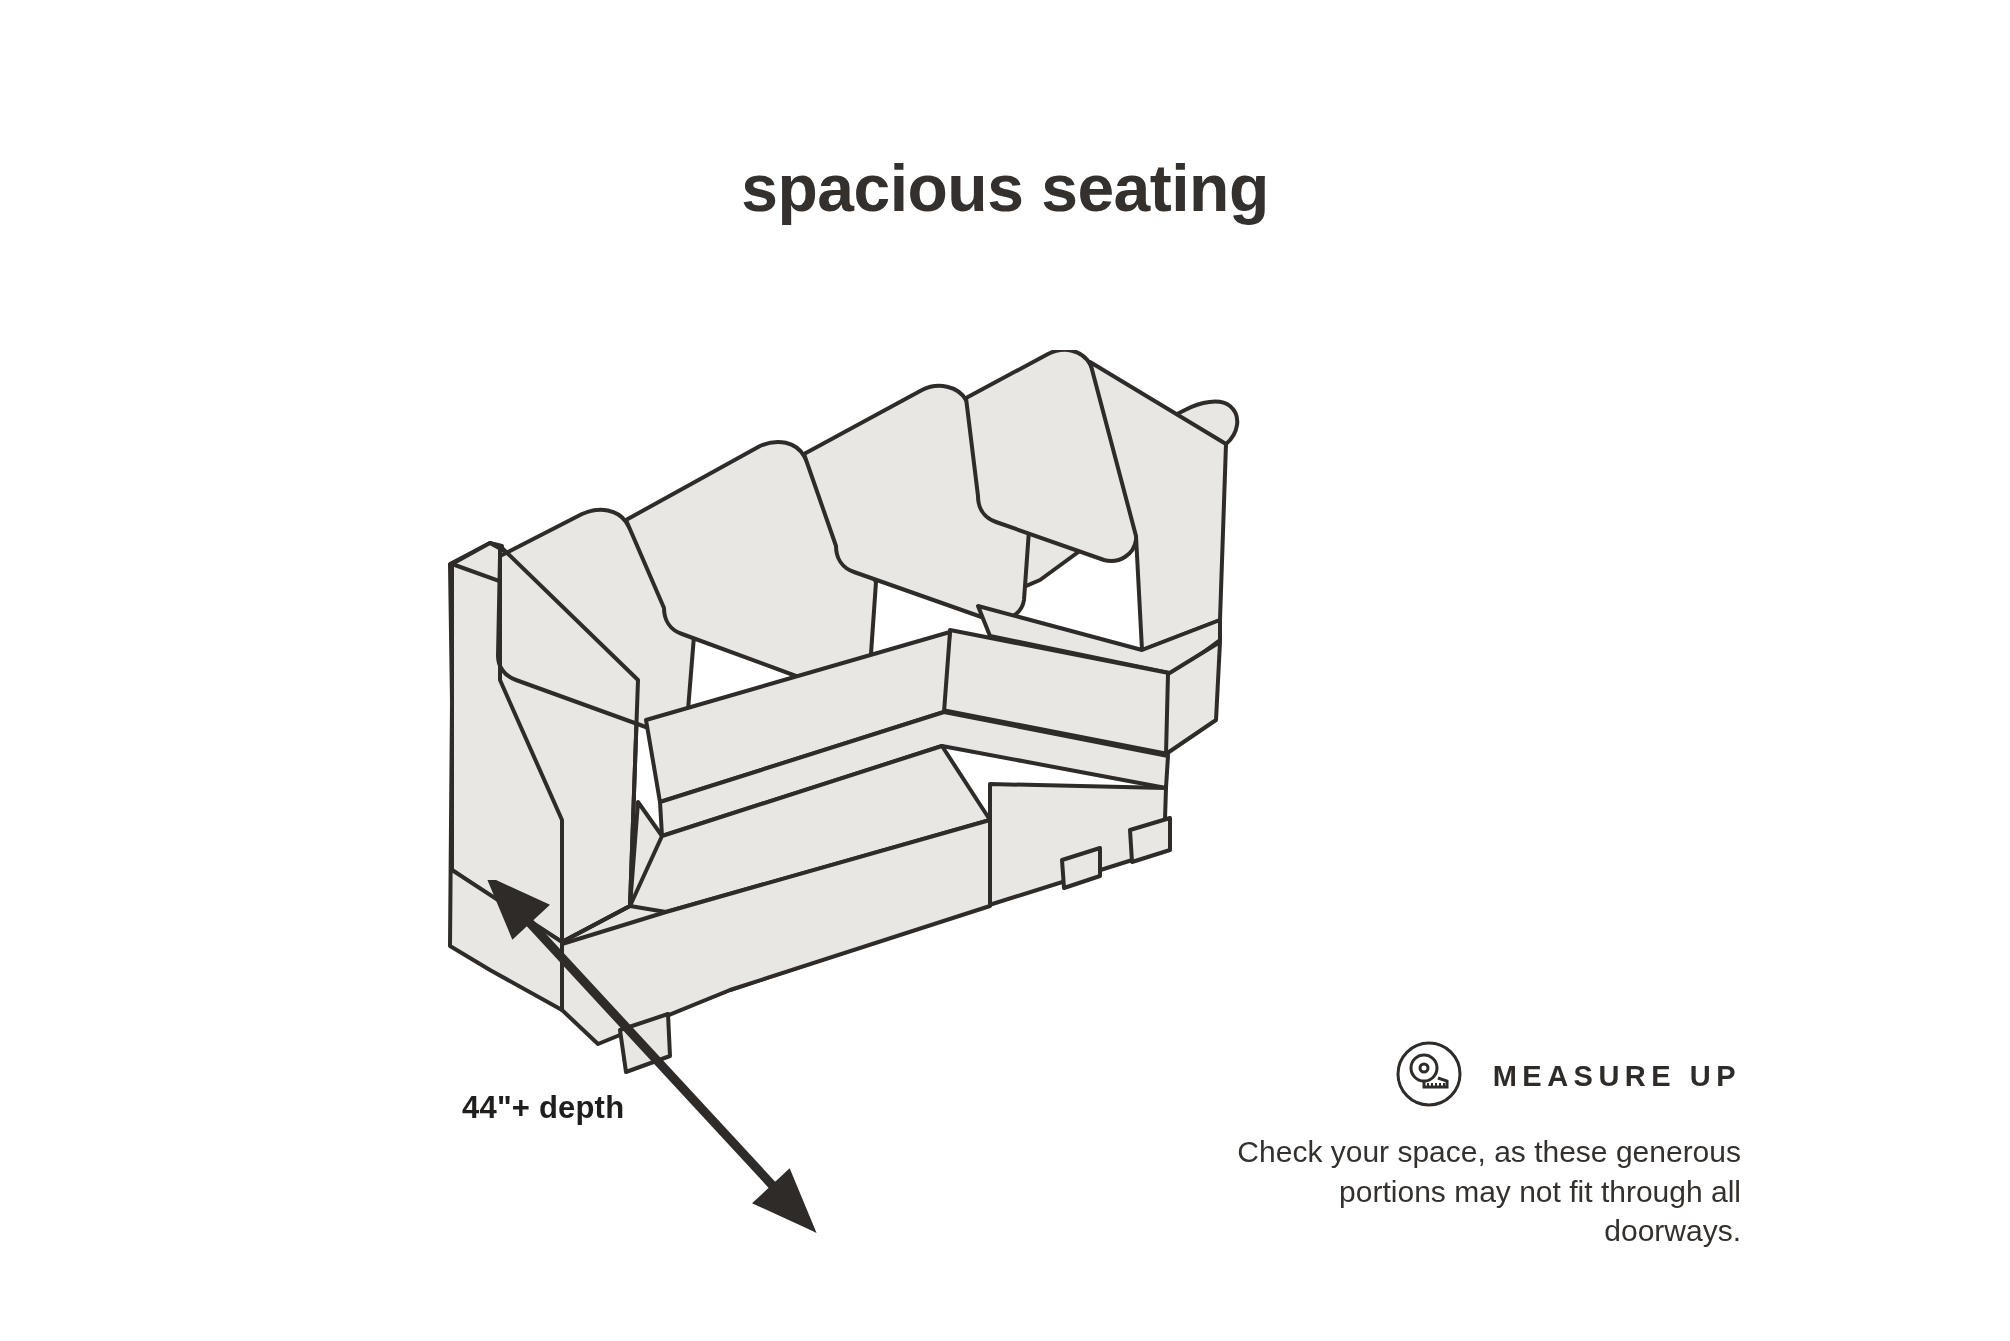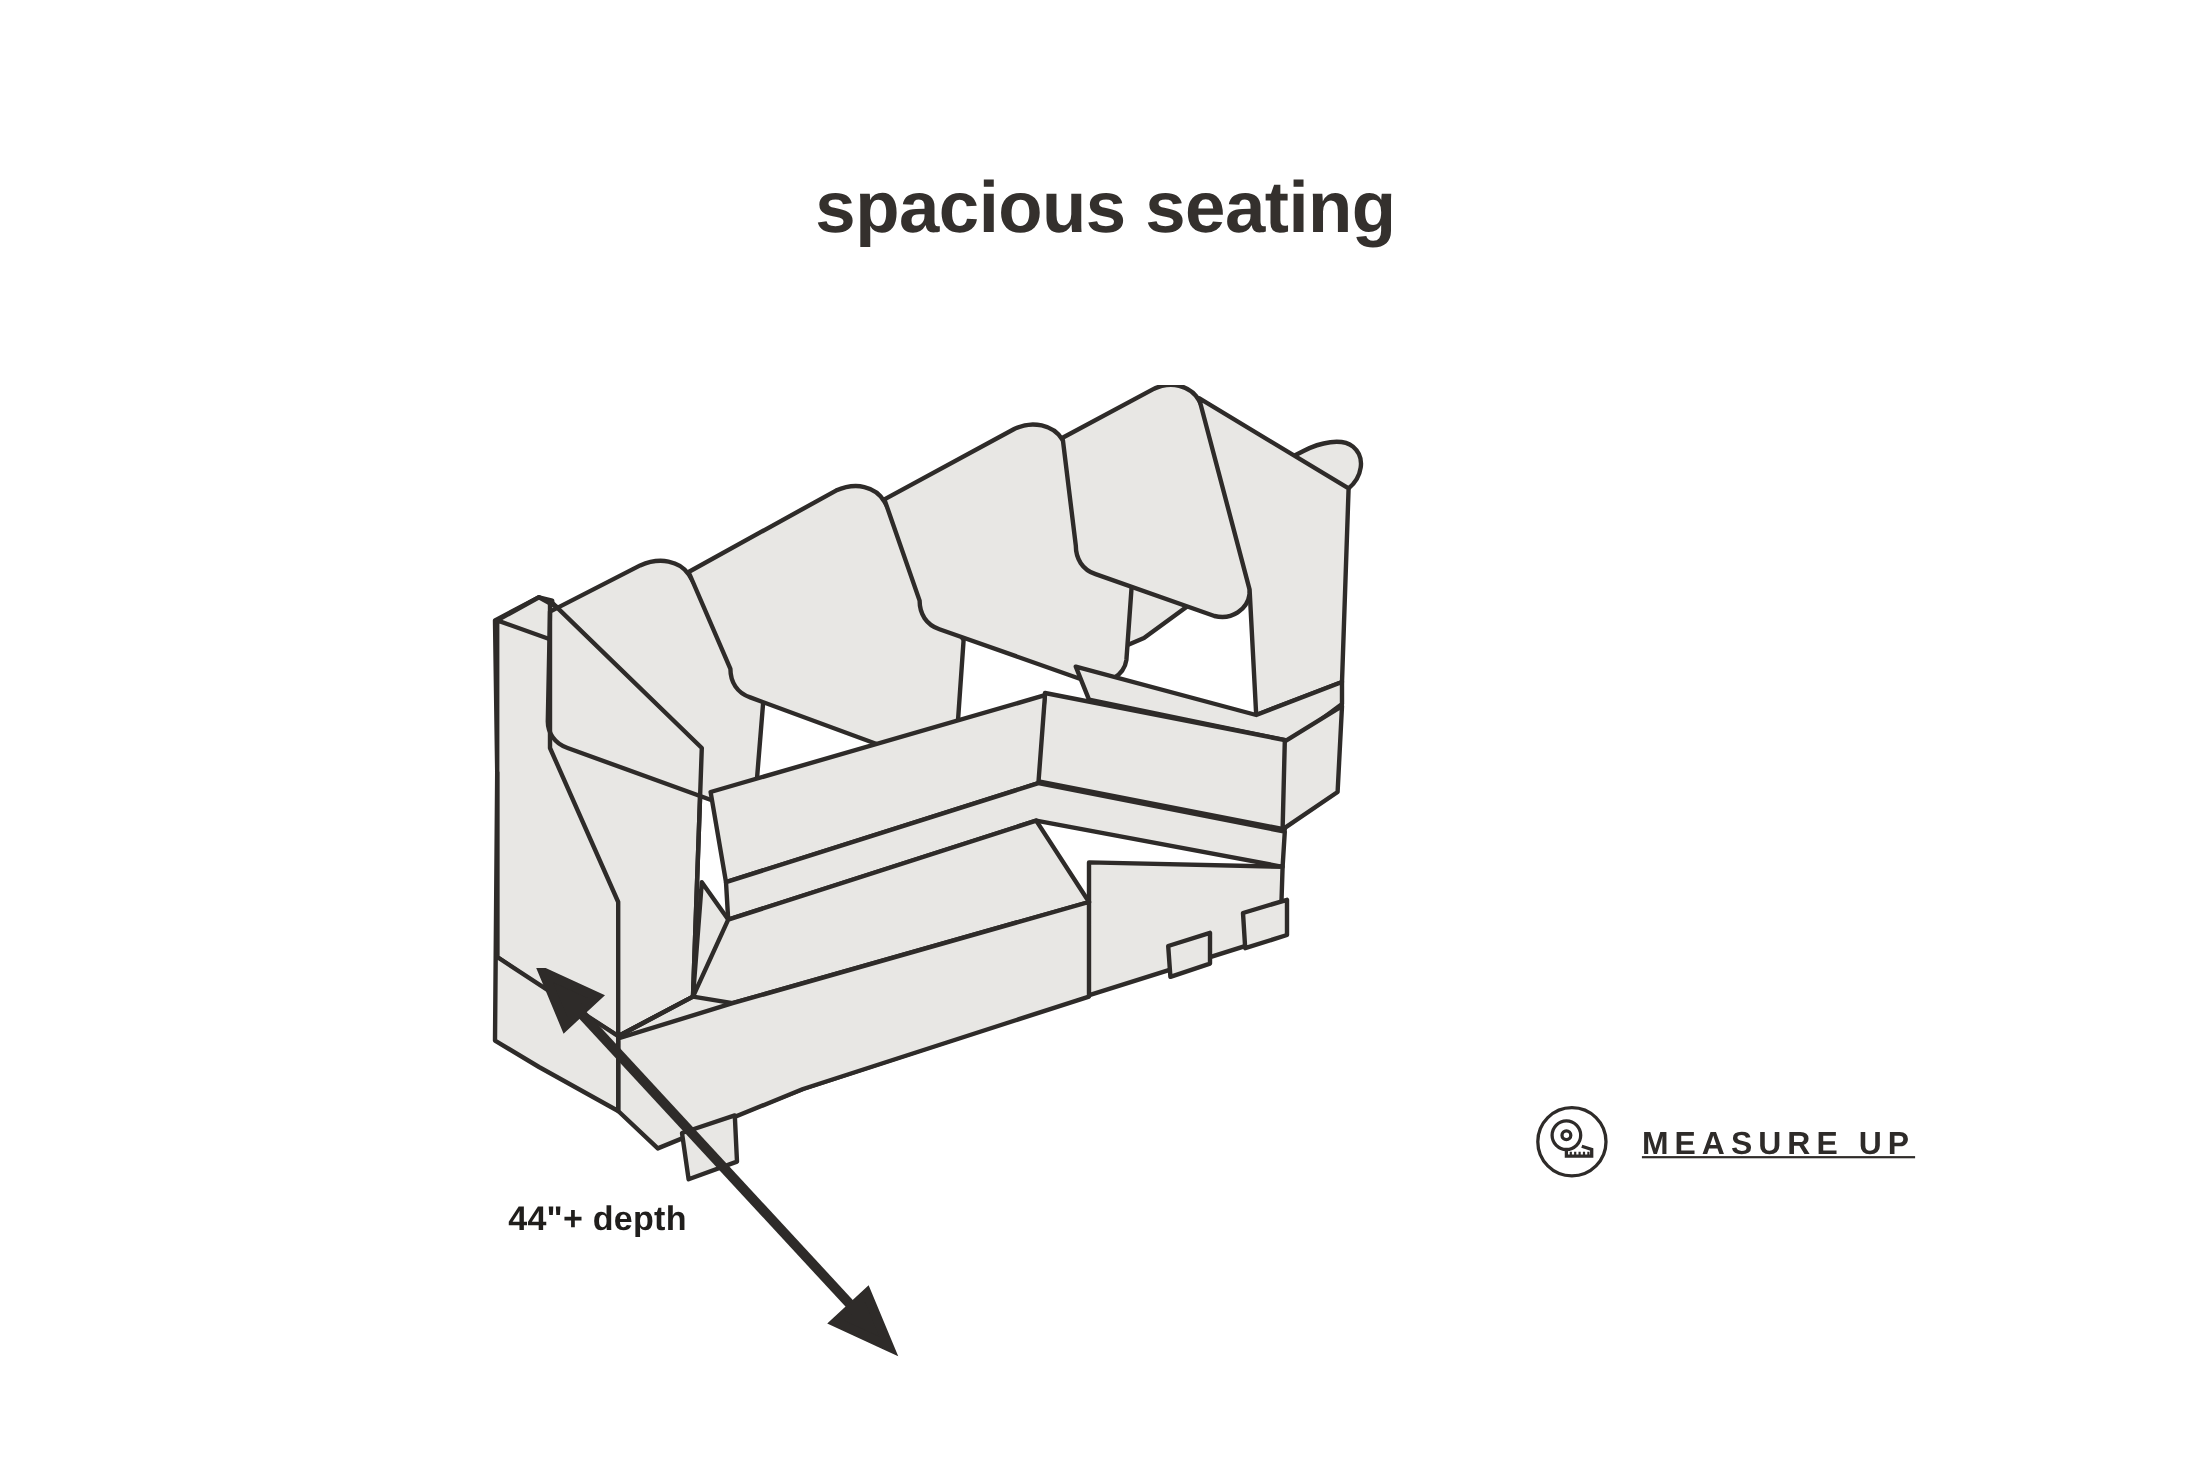--- a/index.html
+++ b/index.html
@@ -67,24 +67,23 @@
     font-weight: bold;
     color: #201e1c;
     letter-spacing: 0.2px;
     white-space: nowrap;
   }
 
   
   .measure-block {
     position: absolute;
     right: 66px;
-    top: 1004px;
+    top: 1040px;
     width: 520px;
     text-align: right;
-    text-decoration: underline;
   }
   .measure-head {
     display: flex;
     align-items: center;
     justify-content: flex-end;
     gap: 26px;
   }
   .measure-icon {
     width: 72px;
     height: 72px;
@@ -183,15 +182,16 @@
     <div class="measure-head">
       <svg class="measure-icon" viewBox="0 0 72 72" xmlns="http://www.w3.org/2000/svg">
         <circle cx="34" cy="34" r="31" fill="none" stroke="#2e2b29" stroke-width="3"></circle>
         <circle cx="29" cy="28" r="13" fill="none" stroke="#2e2b29" stroke-width="3"></circle>
         <circle cx="29" cy="28" r="4" fill="none" stroke="#2e2b29" stroke-width="3"></circle>
         <path d="M29 41 L29 47 L52 47 L52 41 L43 38" fill="none" stroke="#2e2b29" stroke-width="3"></path>
         <path d="M33 47 L33 43 M37 47 L37 43 M41 47 L41 43 M45 47 L45 43 M49 47 L49 43" stroke="#2e2b29" stroke-width="2"></path>
       </svg>
       <div class="measure-title">MEASURE UP</div>
     </div>
+    <div class="measure-body">Check your space, as these generous portions may not fit through all doorways.</div>
   </div>
 
 </div>
 
 </body></html>

